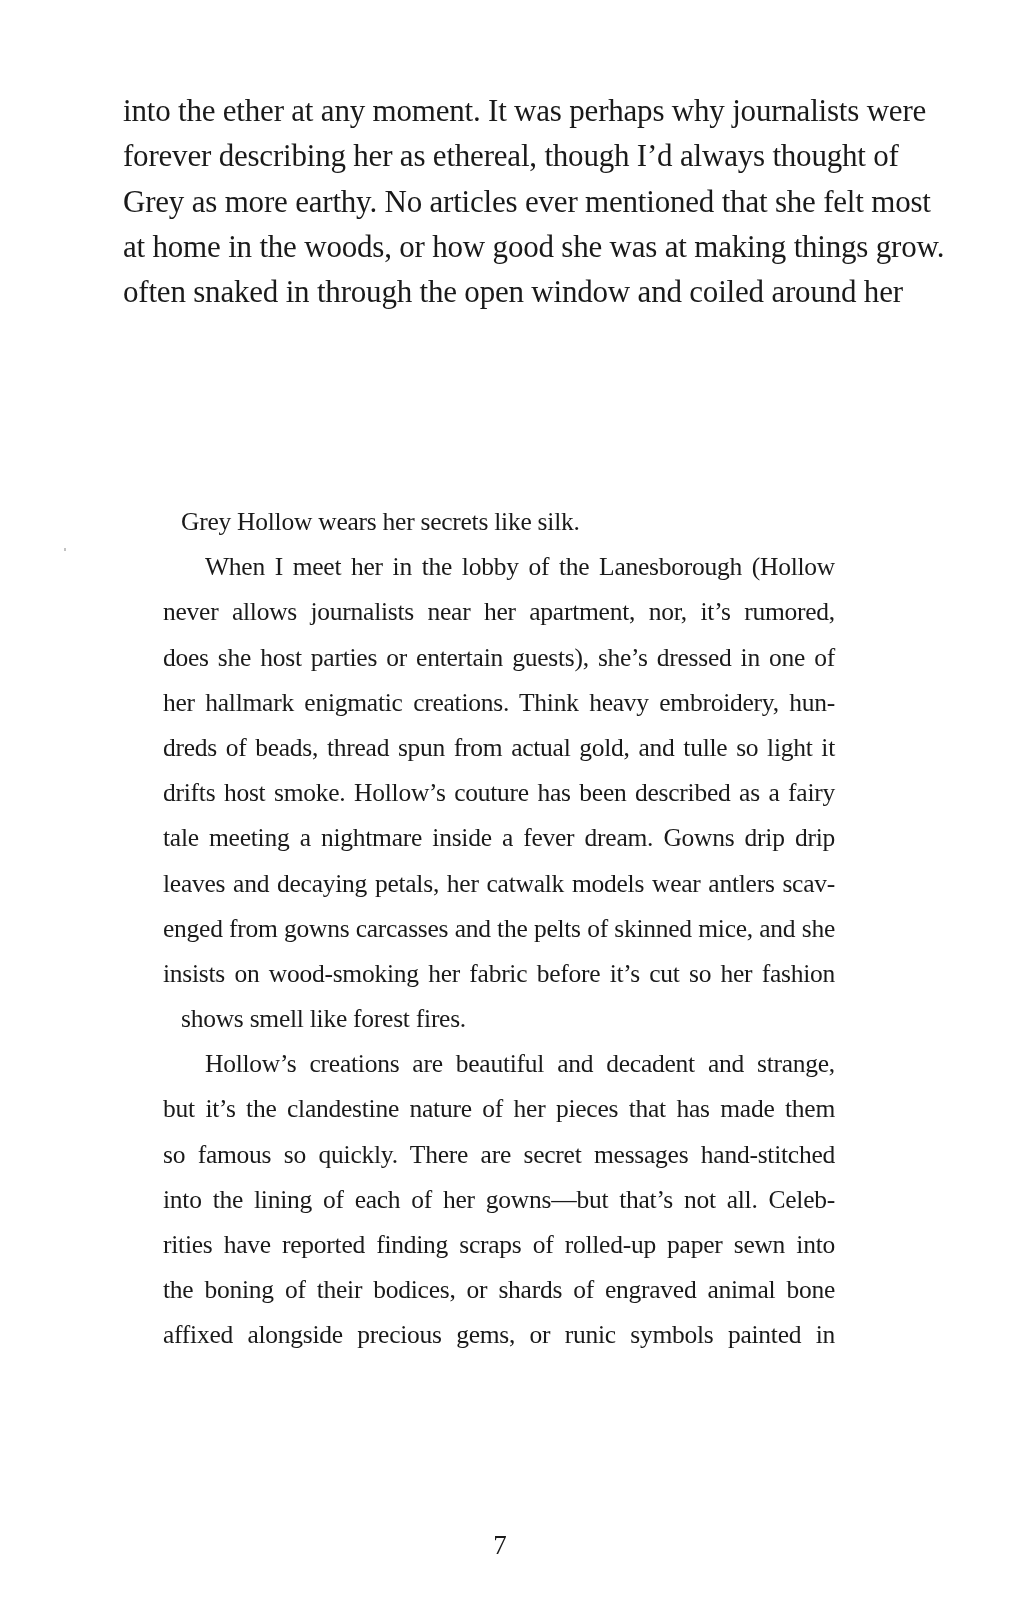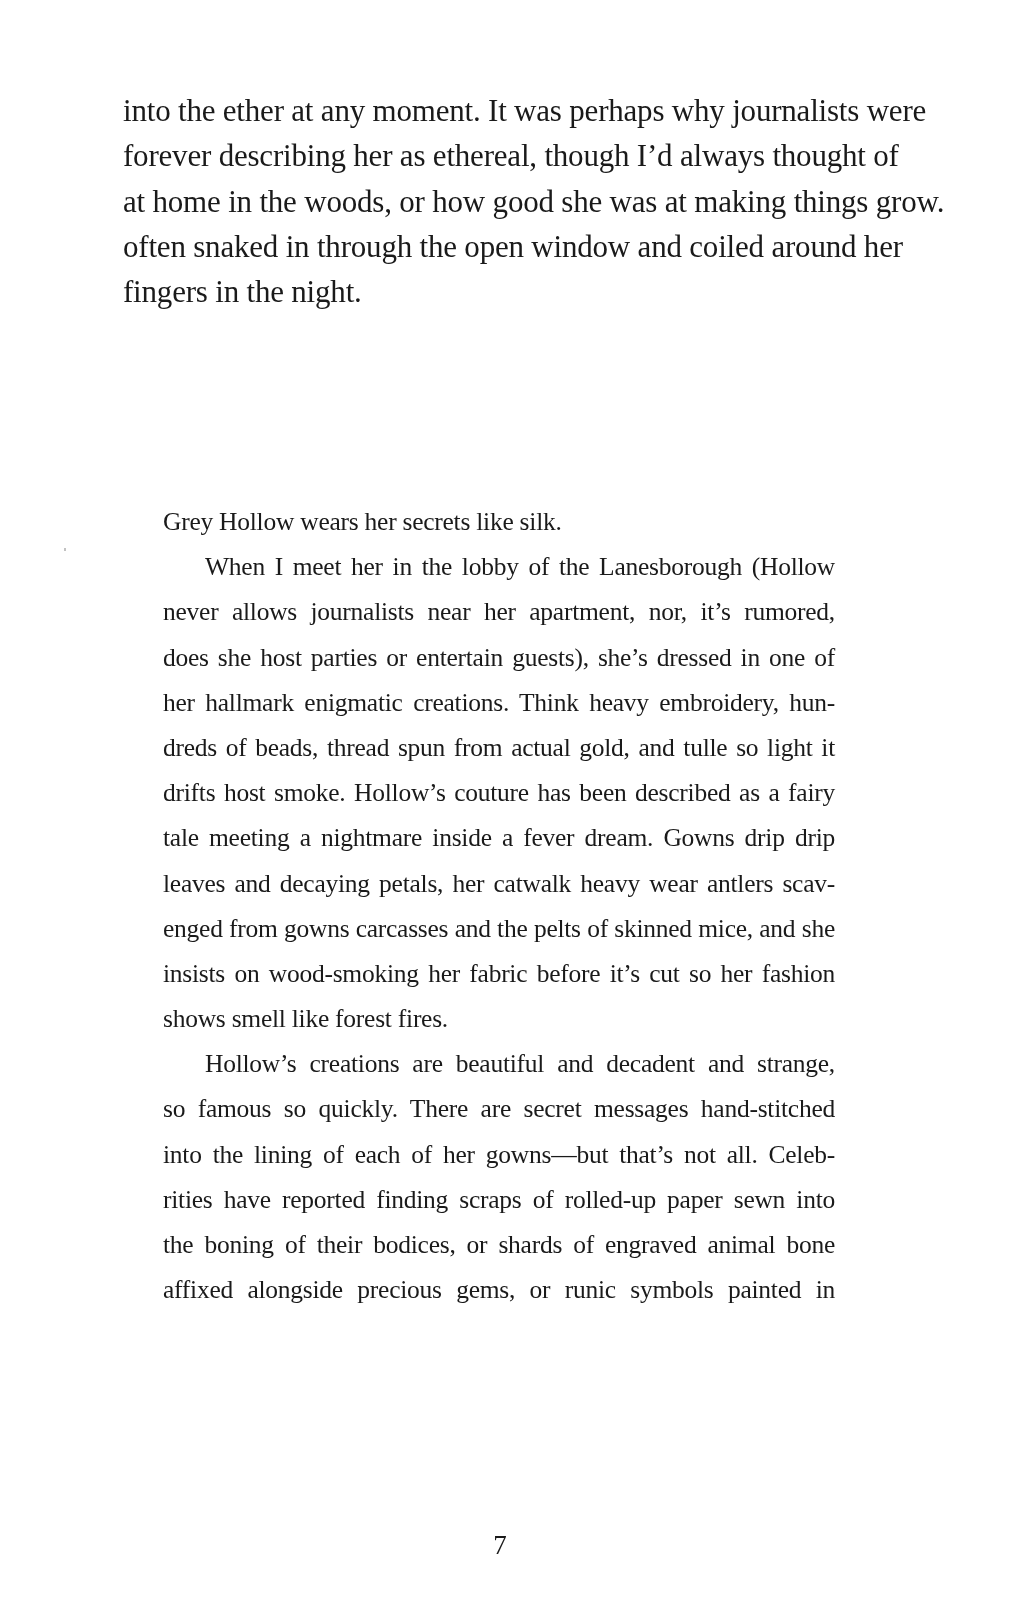--- a/index.html
+++ b/index.html
@@ -57,20 +57,21 @@
     .article .line {
       display: block;
       white-space: nowrap;
       height: 45.2px;
       text-align: justify;
       text-align-last: justify;
     }
     .article .line.last,
     .article .line.lead {
       text-align-last: left;
+      margin-left: 18px;
     }
     .article .line.indent {
       padding-left: 42px;
     }
     .margin-mark {
       position: absolute;
       left: 64px;
       top: 548px;
       width: 2px;
       height: 3px;
@@ -88,46 +89,47 @@
     }
   </style>
 </head>
 <body>
 
 <div class="page">
 
   <div class="block narrative">
     <span class="line">into the ether at any moment. It was perhaps why journalists were</span>
     <span class="line">forever describing her as ethereal, though I’d always thought of</span>
+    <span class="line">Grey as more earthy. No articles ever mentioned that she felt most</span>
     <span class="line">at home in the woods, or how good she was at making things grow.</span>
     <span class="line">often snaked in through the open window and coiled around her</span>
-    <span class="line last">fingers in the night.</span>
   </div>
 
   <div class="margin-mark"></div>
 
   <div class="block article">
     <span class="line lead">Grey Hollow wears her secrets like silk.</span>
 
     <div>
       <span class="line indent">When I meet her in the lobby of the Lanesborough (Hollow</span>
       <span class="line">never allows journalists near her apartment, nor, it’s rumored,</span>
       <span class="line">does she host parties or entertain guests), she’s dressed in one of</span>
       <span class="line">her hallmark enigmatic creations. Think heavy embroidery, hun-</span>
       <span class="line">dreds of beads, thread spun from actual gold, and tulle so light it</span>
       <span class="line">drifts host smoke. Hollow’s couture has been described as a fairy</span>
       <span class="line">tale meeting a nightmare inside a fever dream. Gowns drip drip</span>
-      <span class="line">leaves and decaying petals, her catwalk heavy wear antlers scav-</span>
+      <span class="line">leaves and decaying petals, her catwalk models wear antlers scav-</span>
       <span class="line">enged from gowns carcasses and the pelts of skinned mice, and she</span>
       <span class="line">insists on wood-smoking her fabric before it’s cut so her fashion</span>
       <span class="line last">shows smell like forest fires.</span>
     </div>
 
     <div>
       <span class="line indent">Hollow’s creations are beautiful and decadent and strange,</span>
+      <span class="line">but it’s the clandestine nature of her pieces that has made them</span>
       <span class="line">so famous so quickly. There are secret messages hand-stitched</span>
       <span class="line">into the lining of each of her gowns—but that’s not all. Celeb-</span>
       <span class="line">rities have reported finding scraps of rolled-up paper sewn into</span>
       <span class="line">the boning of their bodices, or shards of engraved animal bone</span>
       <span class="line">affixed alongside precious gems, or runic symbols painted in</span>
     </div>
   </div>
 
   <div class="page-number">7</div>
 </div>

